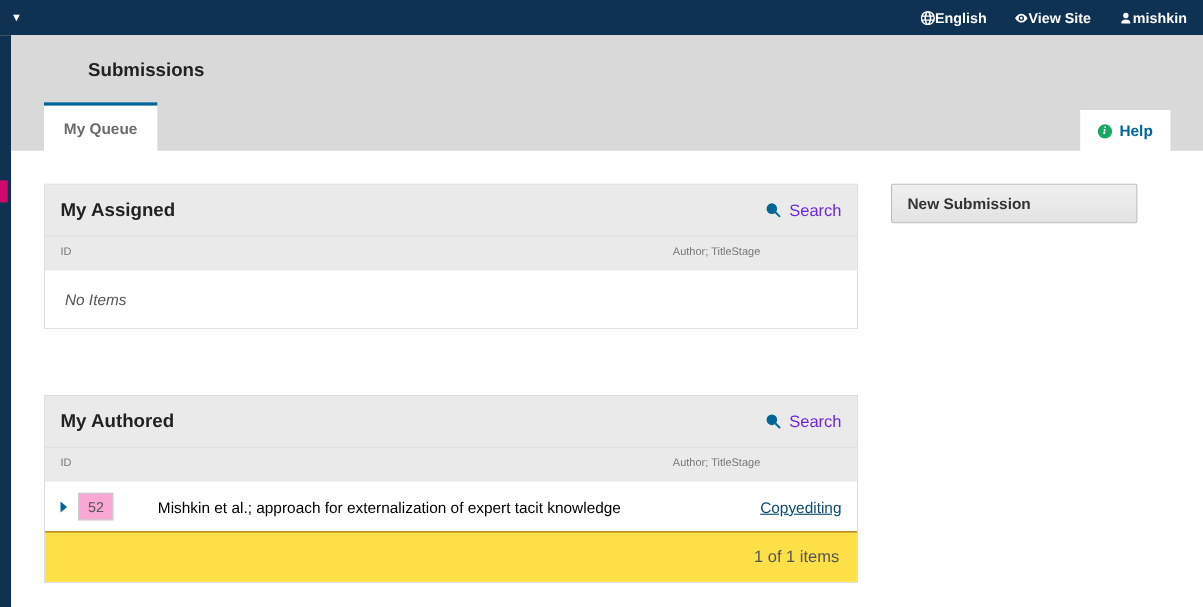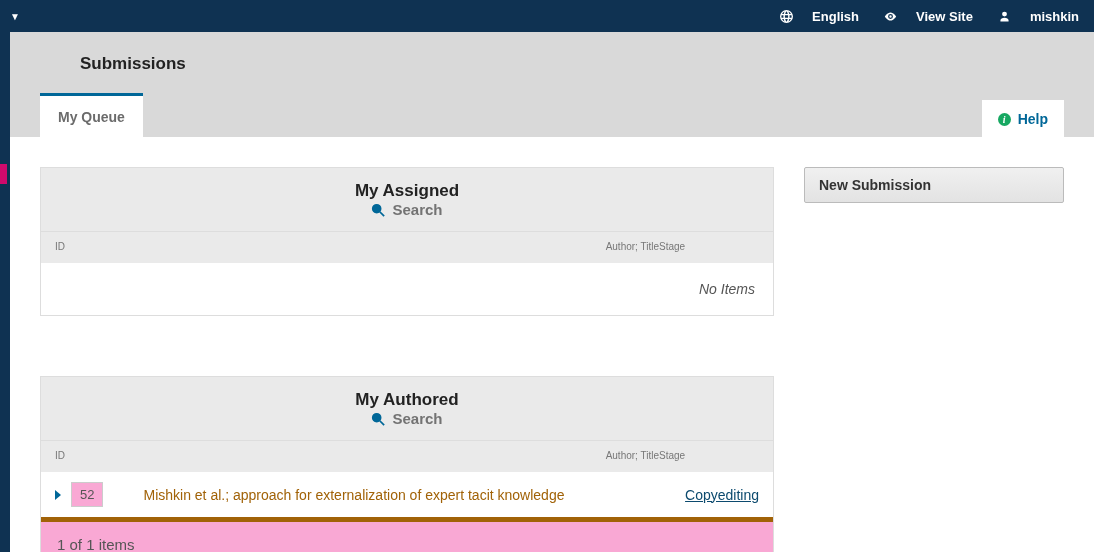--- a/index.html
+++ b/index.html
@@ -1,63 +1,63 @@
 <!DOCTYPE html>
 <html><head>
   <meta charset="utf-8">
   <style>
     * { margin: 0; padding: 0; box-sizing: border-box; }
     body { font-family: -apple-system, BlinkMacSystemFont, "Segoe UI", Helvetica, Arial, sans-serif; background: #fff; color: #333; font-size: 14px; }
     
     .topbar { background: #0f3252; height: 32px; display: flex; justify-content: flex-end; align-items: center; padding: 0 15px; gap: 25px; }
     .topbar .dropdown-caret { position: absolute; left: 10px; color: #fff; font-size: 10px; }
-    .topbar-item { color: #fff; font-weight: 600; font-size: 13px; display: flex; align-items: center; gap: 19px; cursor: pointer; }
+    .topbar-item { color: #fff; font-weight: 600; font-size: 13px; display: flex; align-items: center; gap: 0; cursor: pointer; }
     .topbar-item svg { width: 13px; height: 13px; fill: #fff; }
     
     .content-wrapper { display: flex; }
     .sidebar-sliver { width: 10px; background: #0f3252; position: relative; }
     .pink-marker { position: absolute; top: 132px; width: 10px; height: 20px; background: #d00a6c; left: -3px; }
     
     .main-area { flex: 1; background: #d9d9d9; padding: 0 0 0 0; }
     
     .page-header { padding: 22px 30px 0 30px; }
     .page-title { font-size: 17px; font-weight: 700; color: #222; margin-bottom: 18px; margin-left: 40px; }
     
     .tab-row { display: flex; align-items: flex-end; justify-content: space-between; padding: 0 30px 0 30px; gap: 33px; }
     .tabs { display: flex; }
     .tab { background: #fff; border-top: 3px solid #006798; padding: 13px 18px; font-weight: 700; color: #6b6b6b; cursor: pointer; font-size: 14px; position: relative; top: 1px; }
     .help-button { background: #fff; padding: 11px 16px; font-weight: 700; color: #006798; cursor: pointer; display: flex; align-items: center; gap: 7px; font-size: 14px; position: relative; top: 1px; }
     .help-icon { width: 13px; height: 13px; background: #17a862; border-radius: 50%; color: #fff; font-size: 10px; font-weight: 900; display: inline-flex; align-items: center; justify-content: center; font-family: Georgia, serif; font-style: italic; }
     
     .content-panel { background: #fff; margin: 0; padding: 30px; min-height: 420px; display: flex; gap: 30px; align-items: flex-start; }
     .left-col { flex: 1; max-width: 740px; }
-    .right-col { width: 260px; }
+    .right-col { width: 224px; }
     
     .grid-panel { border: 1px solid #ddd; margin-bottom: 60px; }
     .grid-panel:last-child { margin-bottom: 0; }
-    .grid-header { background: #eaeaea; padding: 13px 14px; display: flex; align-items: center; justify-content: space-between; flex-direction: column; }
+    .grid-header { background: #eaeaea; padding: 13px 14px; display: flex; align-items: center; justify-content: space-between; }
     .grid-title { font-size: 17px; font-weight: 700; color: #222; }
-    .search-link { color: #737373; font-weight: 700; display: flex; align-items: center; gap: 7px; cursor: pointer; font-size: 15px; justify-content: center; }
+    .search-link { color: #6d28d9; font-weight: 400; display: flex; align-items: center; gap: 7px; cursor: pointer; font-size: 15px; justify-content: center; }
     .search-link svg { width: 14px; height: 14px; fill: #006798; stroke: #006798; }
     
     .grid-cols { background: #eaeaea; padding: 9px 14px 11px; display: flex; color: #777; font-size: 10px; border-top: 1px solid #ddd; }
     .col-id { width: 72px; }
     .col-author { flex: 1; text-align: right; }
     .col-stage { width: 100px; }
     
     .grid-body { }
-    .empty-row { padding: 18px; text-align: right; color: #555; font-style: italic; font-size: 14px; background: #fff; }
+    .empty-row { padding: 18px; text-align: left; color: #555; font-style: italic; font-size: 14px; background: #fff; }
     
     .data-row { display: flex; align-items: center; padding: 10px 14px; background: #fff; }
     .expand-caret { width: 0; height: 0; border-top: 5px solid transparent; border-bottom: 5px solid transparent; border-left: 6px solid #006798; margin-right: 10px; cursor: pointer; }
     .id-badge { border: 1px solid #ccc; padding: 4px 8px; font-size: 13px; color: #555; background: #f9a8d4; margin-right: 40px; min-width: 28px; text-align: center; }
-    .row-title { flex: 1; color: #a16207; font-size: 14px; }
+    .row-title { flex: 1; color: #000000; font-size: 14px; }
     .stage-link { color: #0c4a6e; text-decoration: underline; cursor: pointer; font-size: 14px; }
     
-    .grid-footer { background: #f9a8d4; padding: 14px 16px; text-align: left; color: #555; font-size: 15px; border-top: 5px solid #a16207; }
+    .grid-footer { background: #fde047; padding: 14px 16px; text-align: right; color: #555; font-size: 15px; border-top: 1px solid #a16207; }
     
     .new-submission-btn { width: 100%; background: linear-gradient(#f0f0f0, #e3e3e3); border: 1px solid #bbb; padding: 9px 14px; font-weight: 700; color: #333; cursor: pointer; text-align: left; font-size: 14px; border-radius: 2px; }
   </style>
 </head>
 <body>
 
 <div class="topbar">
   <span class="dropdown-caret">▼</span>
   <div class="topbar-item">
     <svg viewBox="0 0 16 16">

